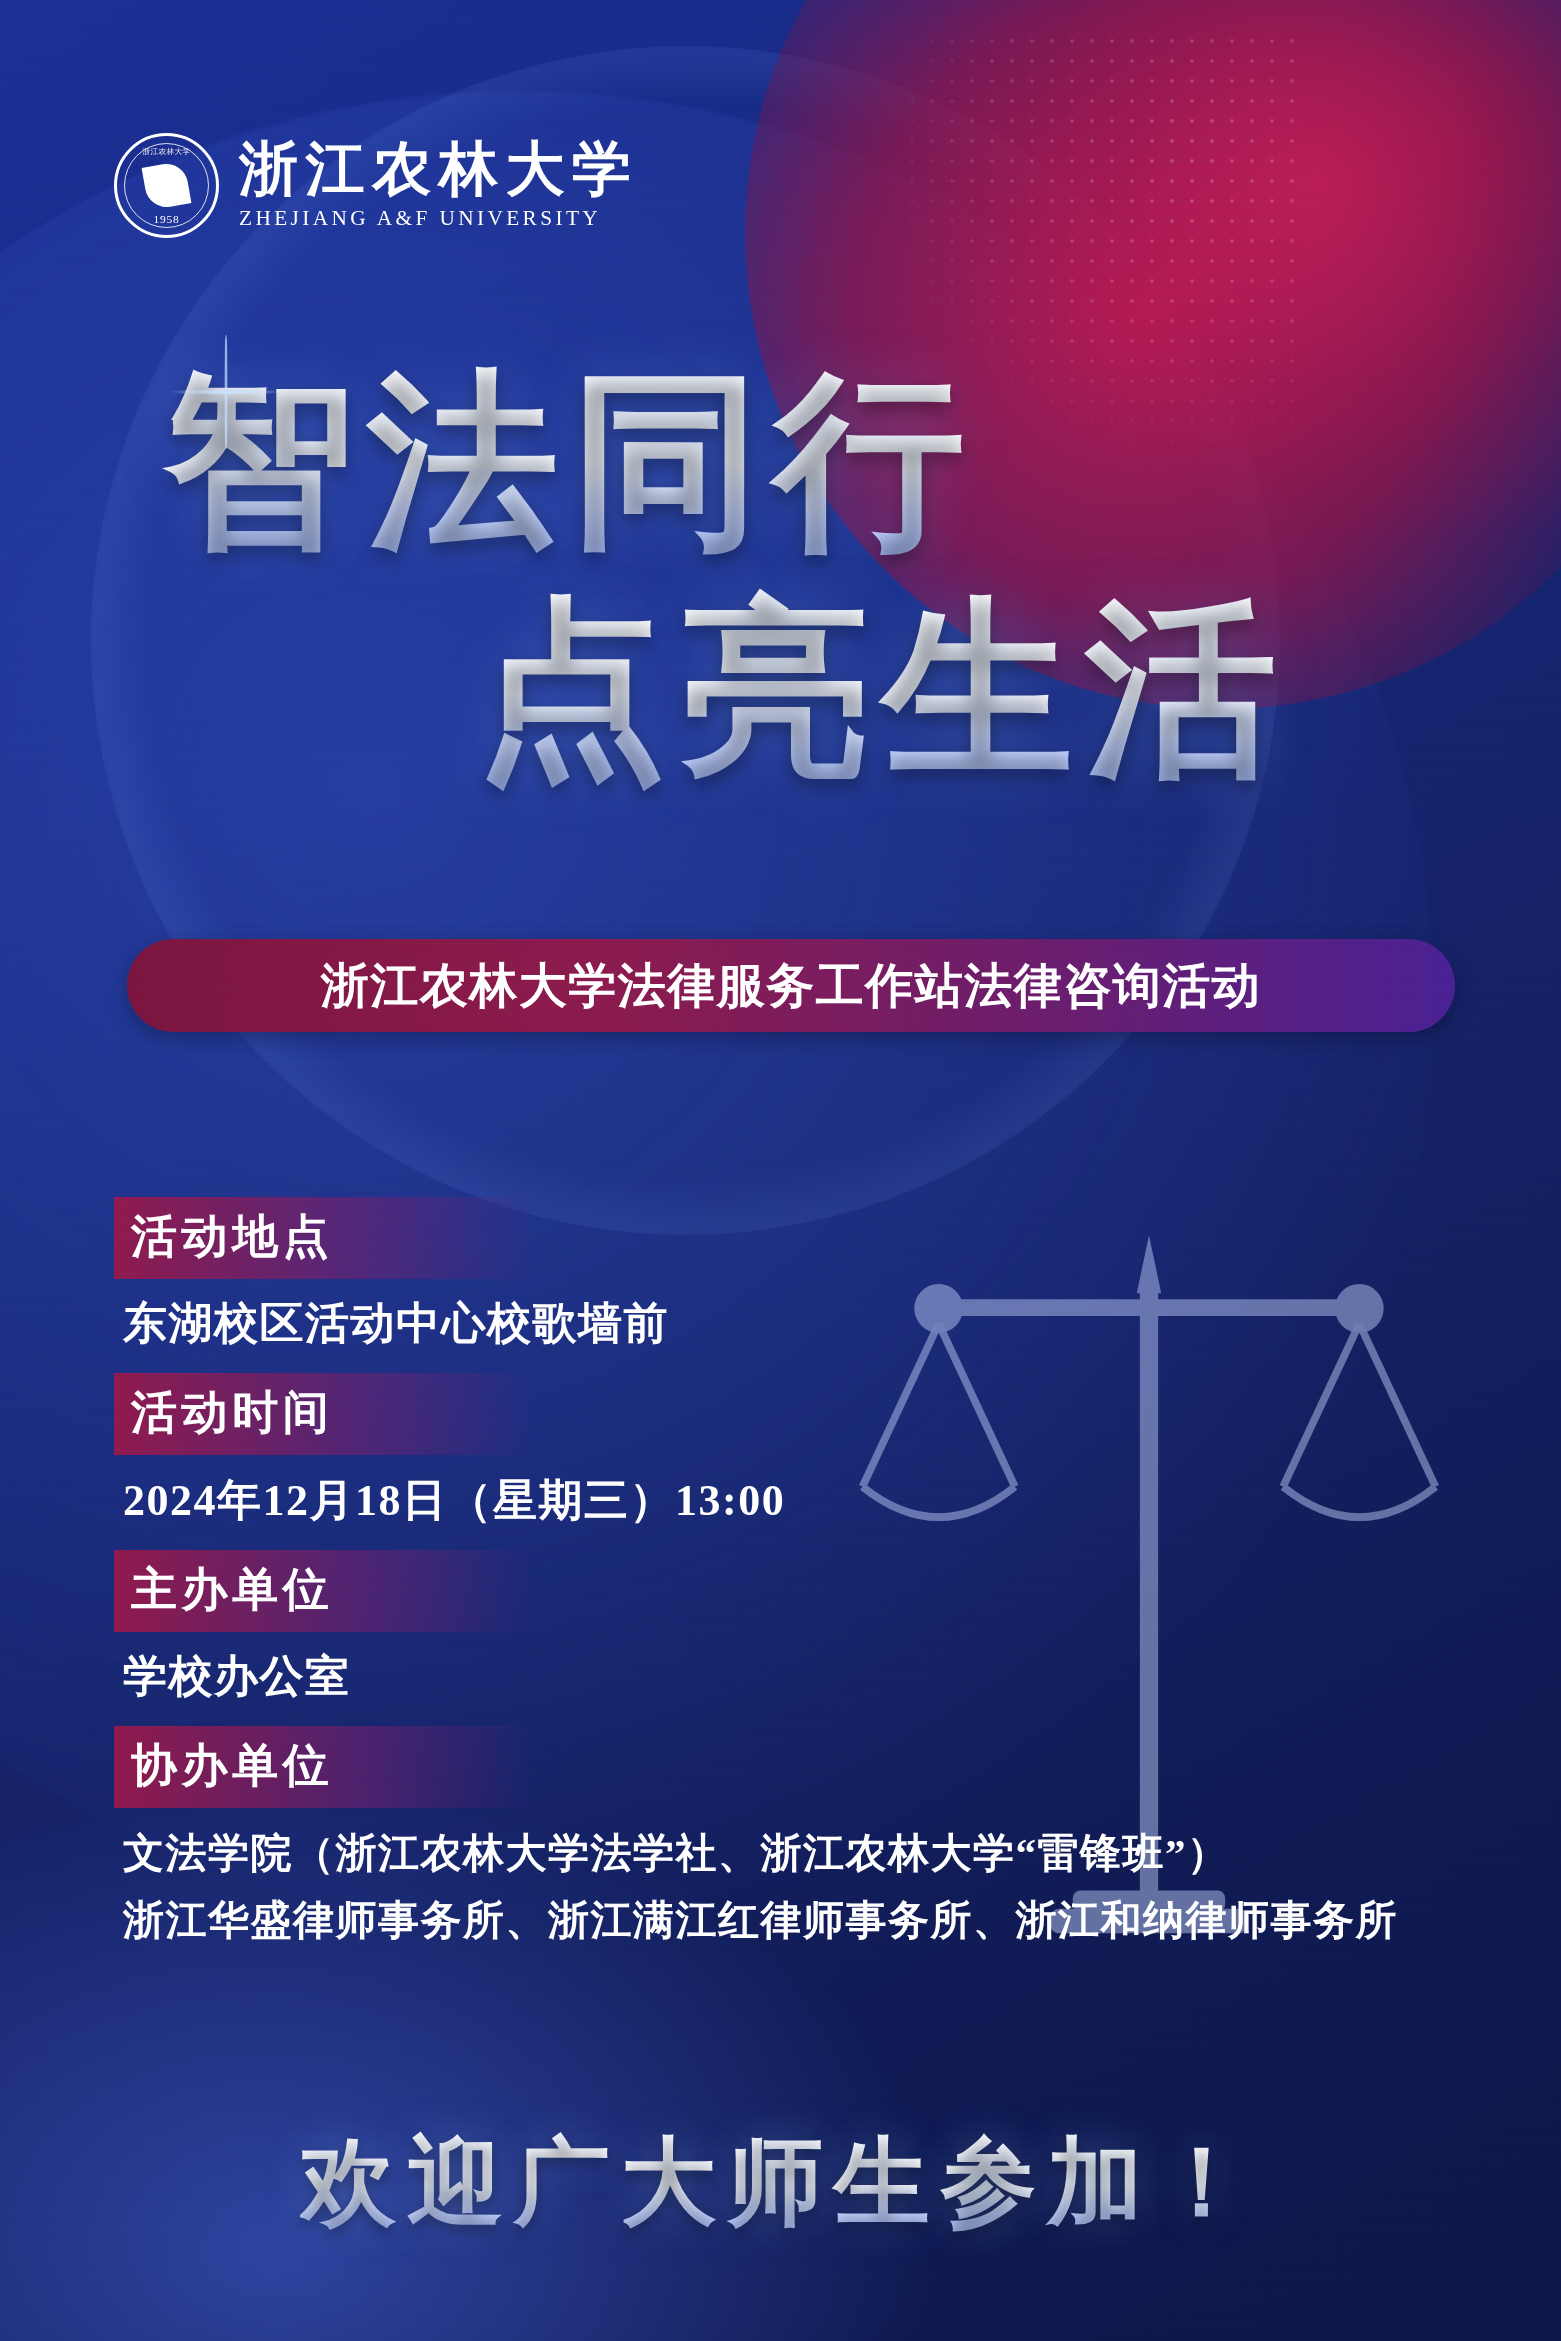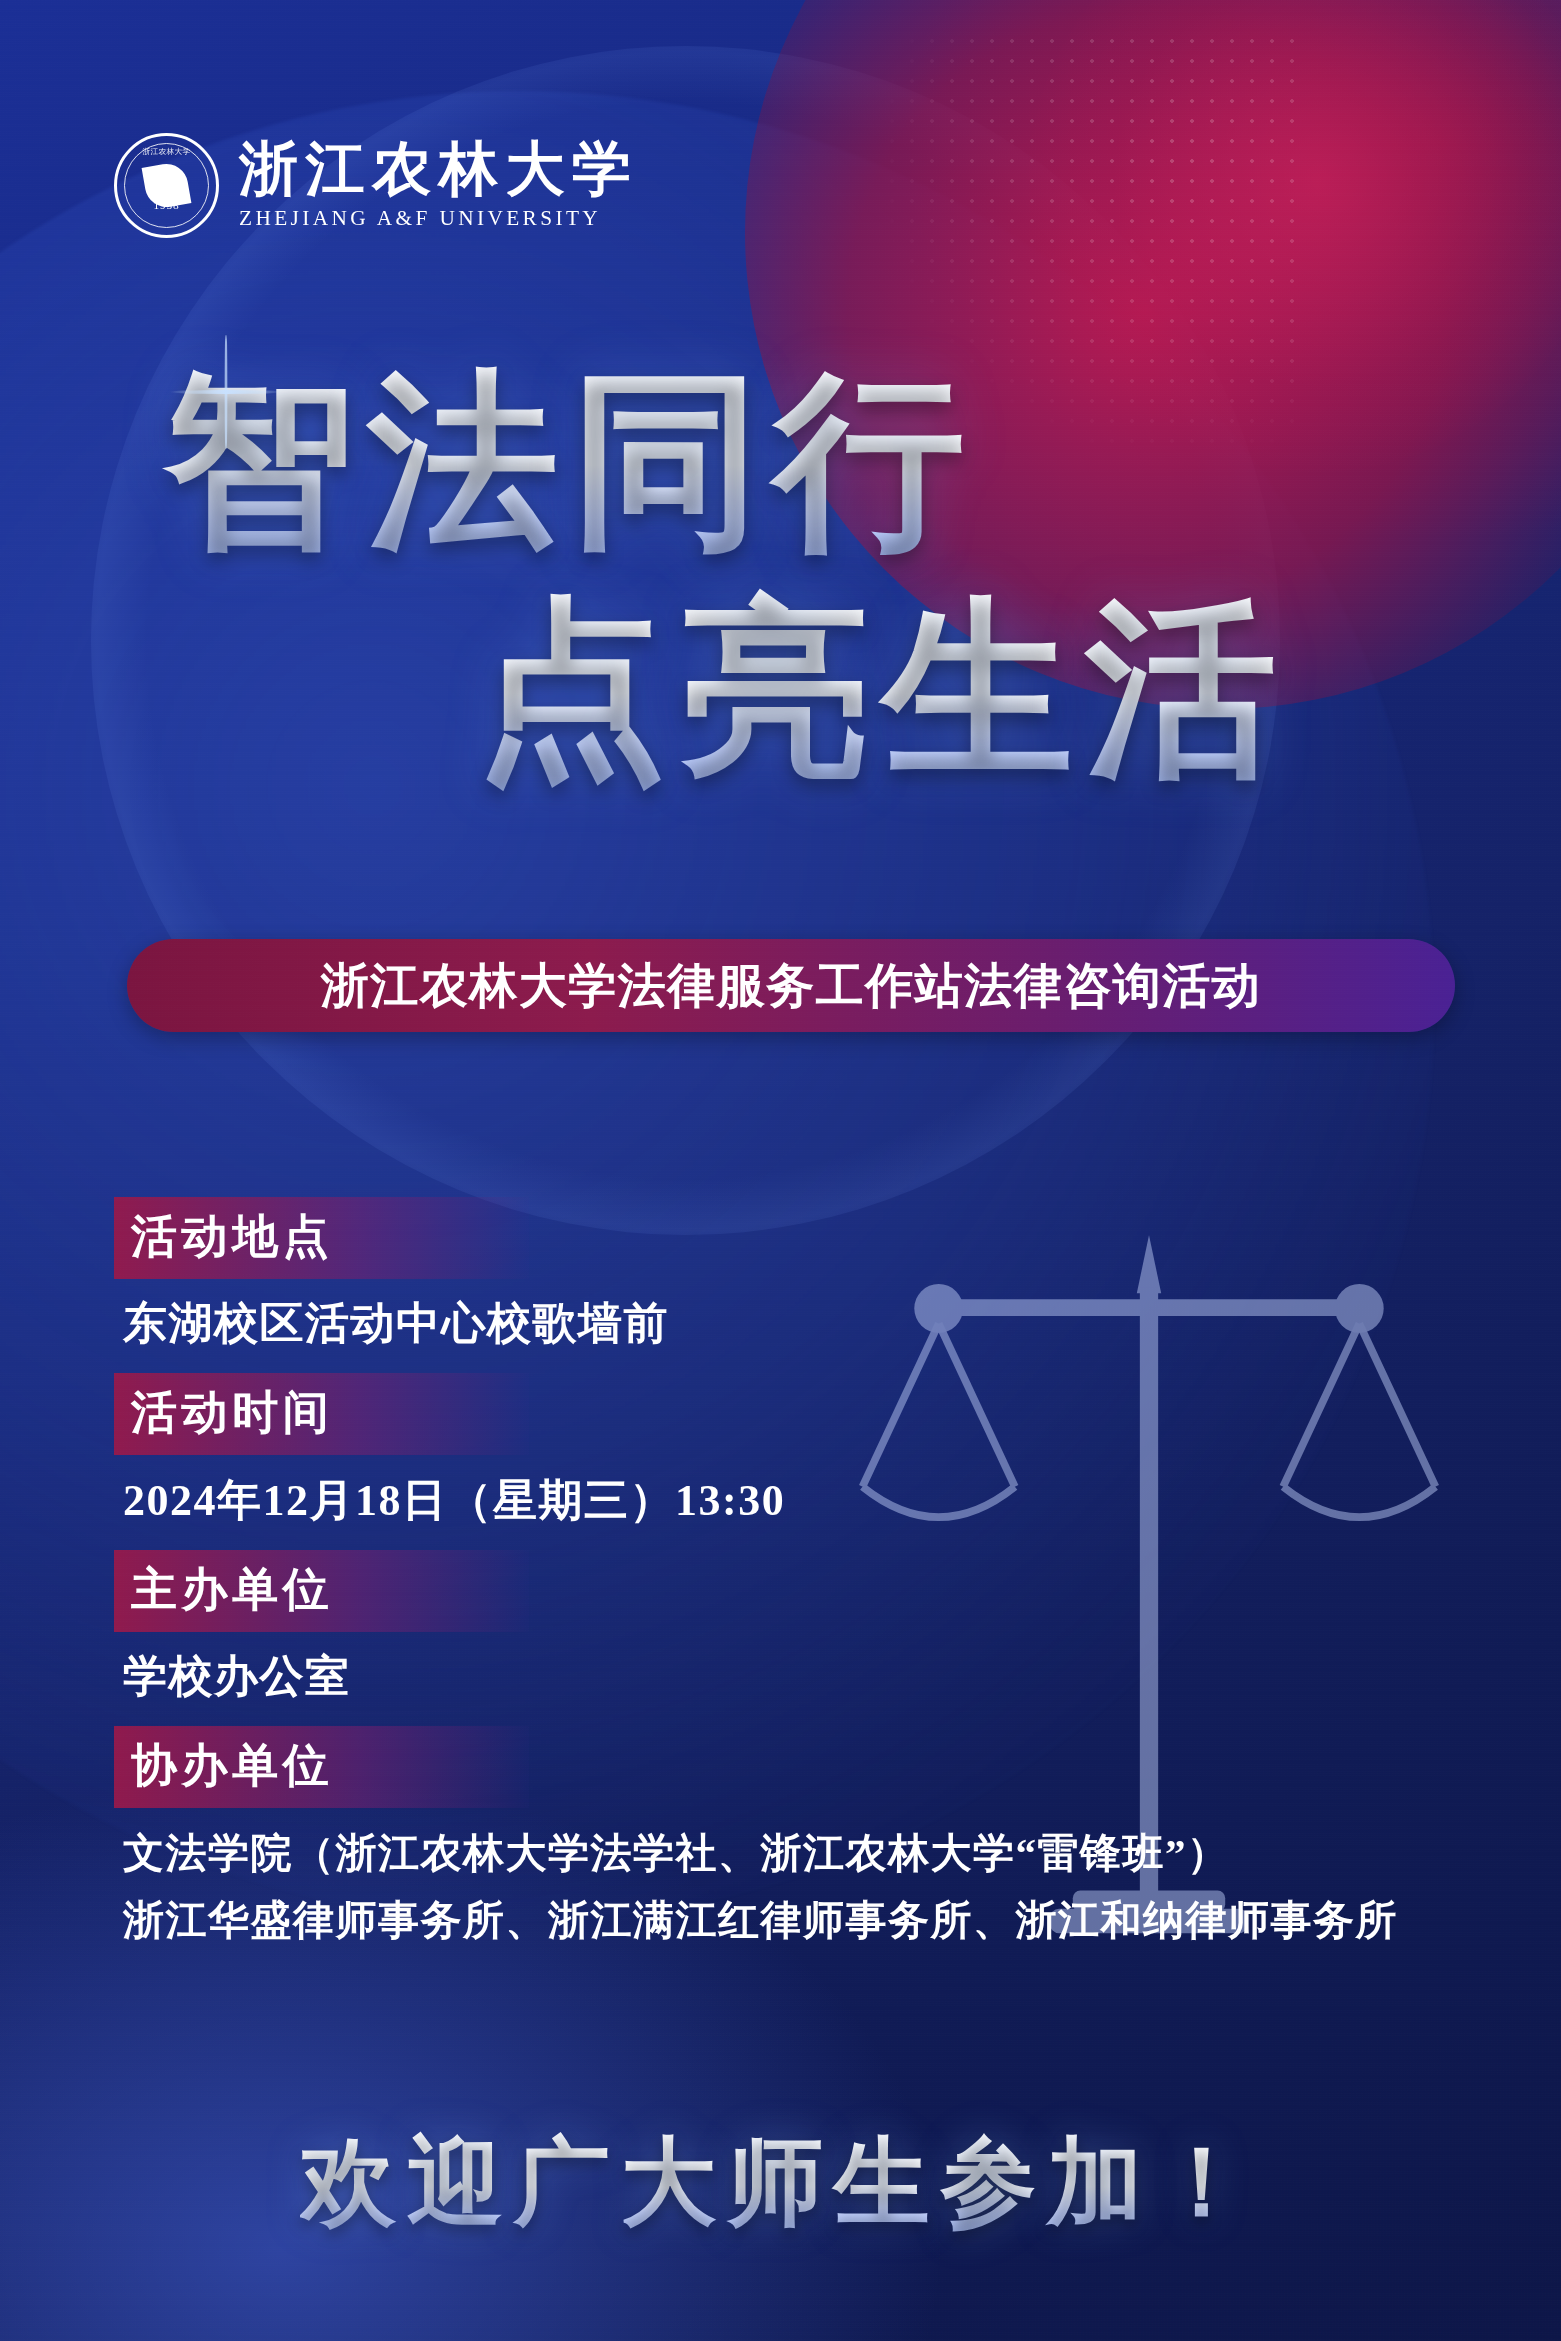--- a/index.html
+++ b/index.html
@@ -108,21 +108,21 @@
   }
   .logo-seal .leaf {
     width: 43px;
     height: 43px;
     border-radius: 0 50% 0 50%;
     background: #ffffff;
     transform: rotate(-10deg);
   }
   .logo-seal .seal-year {
     position: absolute;
-    bottom: 24px;
+    bottom: 10px;
     left: 0; right: 0;
     text-align: center;
     font-size: 11.4px;
     letter-spacing: 0.8px;
     color: #ffffff;
     font-family: "Liberation Serif", serif;
   }
   .logo-seal .seal-top {
     position: absolute;
     top: 10.7px;
@@ -338,21 +338,21 @@
 
   <div class="info">
 
     <div class="info-group">
       <div class="info-label">活动地点</div>
       <div class="info-value">东湖校区活动中心校歌墙前</div>
     </div>
 
     <div class="info-group">
       <div class="info-label">活动时间</div>
-      <div class="info-value">2024年12月18日（星期三）13:30</div>
+      <div class="info-value">2024年12月18日（星期三）13:00</div>
     </div>
 
     <div class="info-group">
       <div class="info-label">主办单位</div>
       <div class="info-value">学校办公室</div>
     </div>
 
     <div class="info-group">
       <div class="info-label">协办单位</div>
       <div class="info-value small">文法学院（浙江农林大学法学社、浙江农林大学“雷锋班”）</div>

